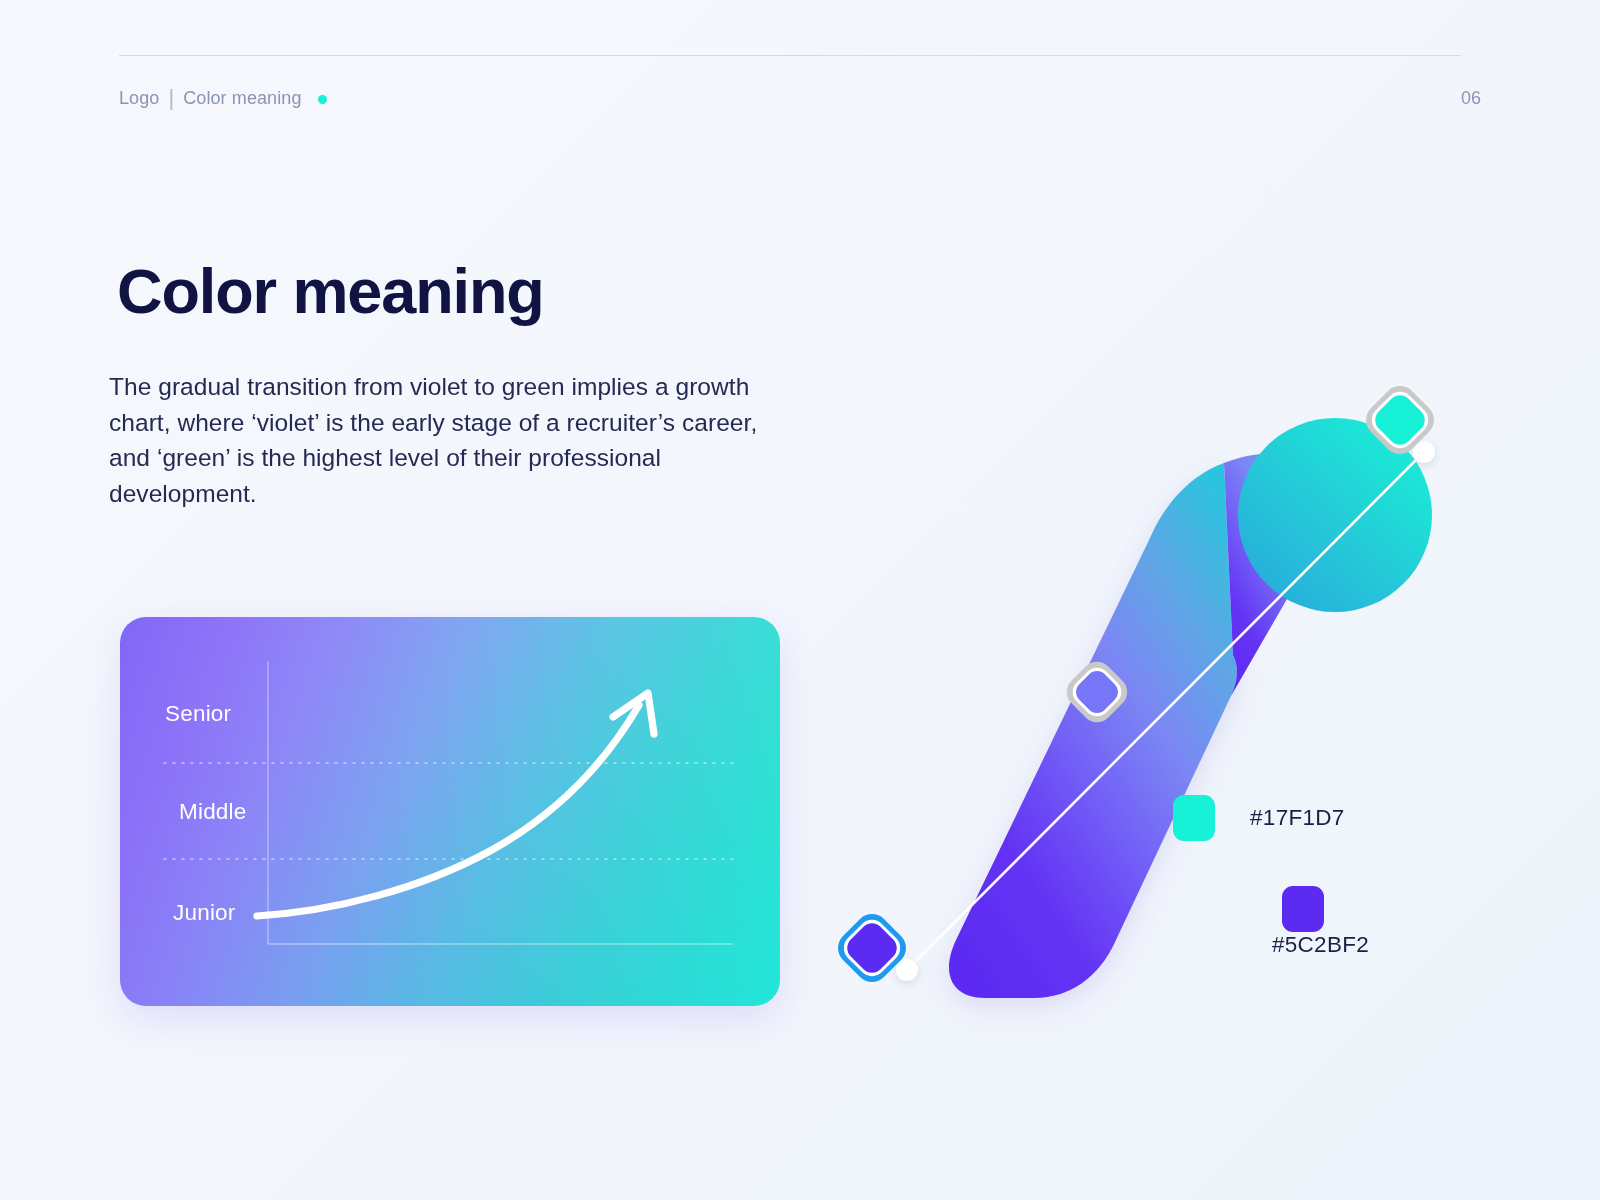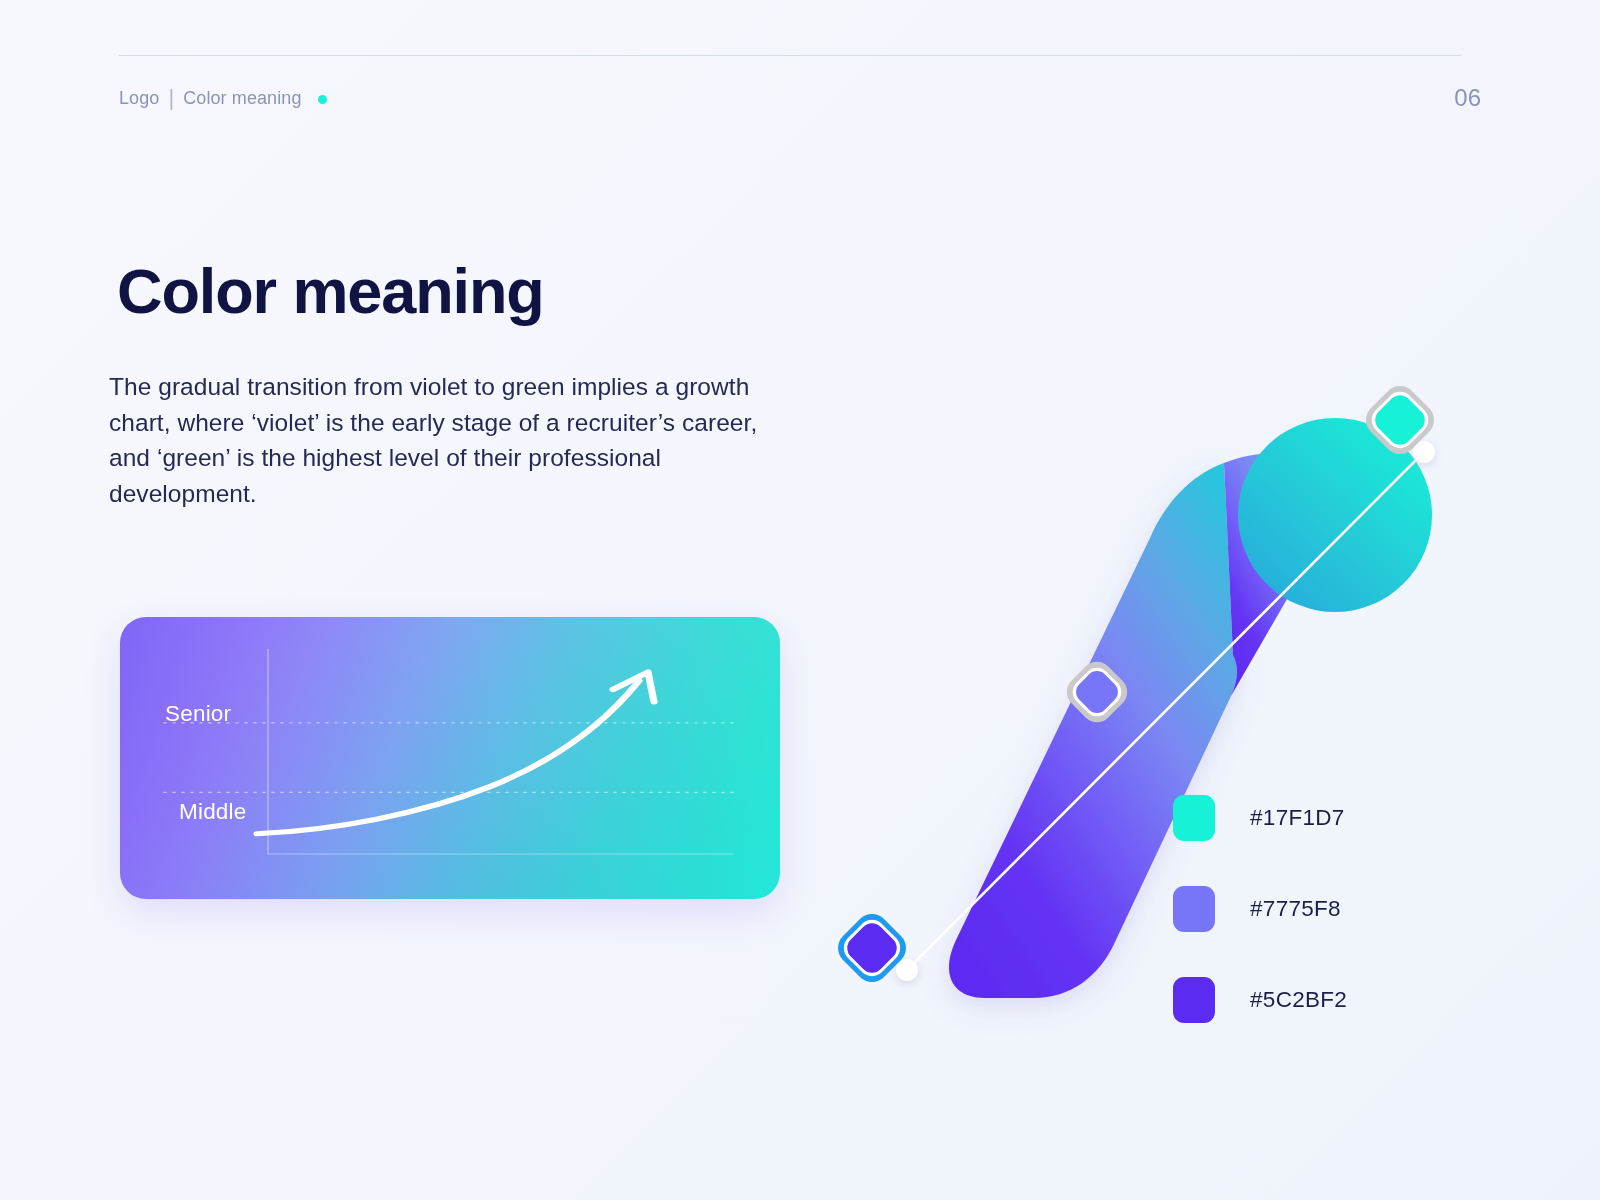--- a/index.html
+++ b/index.html
@@ -57,21 +57,21 @@
     height: 9px;
     border-radius: 50%;
     background: #17f1d7;
     margin-left: 16px;
     margin-top: 3px;
   }
   .page-num {
     position: absolute;
     right: 119px;
     top: 82px;
-    font-size: 24px;
+    font-size: 18px;
     color: #8d93b4;
     line-height: 32px;
   }
 
   
   .title {
     position: absolute;
     left: 117px;
     top: 253px;
     font-size: 63px;
@@ -92,21 +92,21 @@
     margin: 0;
     letter-spacing: .05px;
   }
 
   
   .chart-card {
     position: absolute;
     left: 120px;
     top: 617px;
     width: 660px;
-    height: 282px;
+    height: 389px;
     border-radius: 26px;
     background: linear-gradient(117deg,
         #7c63f6 0%,
         #8a72f8 14%,
         #8b86f7 26%,
         #79a6f0 42%,
         #52c4e2 58%,
         #34d7d6 73%,
         #22e5d2 87%,
         #17f1d7 100%);
@@ -157,21 +157,21 @@
     left: 1173px;
     top: 795px;
     width: 260px;
   }
   .legend-row {
     display: flex;
     align-items: center;
     height: 46px;
     margin-bottom: 45px;
   }
-  .legend-row:last-child { margin-bottom: 0; }
+  .legend-row:last-child { margin-bottom: 0; flex-direction: column; }
   .swatch {
     width: 42px;
     height: 46px;
     border-radius: 11px;
     flex: 0 0 auto;
   }
   .legend-text {
     margin-left: 35px;
     font-size: 22.5px;
     color: #1b1f46;
@@ -285,22 +285,18 @@
       </g>
     </svg>
   </div>
 
   <div class="legend">
     <div class="legend-row">
       <span class="swatch" style="background:#17F1D7;"></span>
       <span class="legend-text">#17F1D7</span>
     </div>
     <div class="legend-row">
-      <span class="swatch" style="background:#7775F8;"></span>
-      <span class="legend-text">#7775F8</span>
-    </div>
-    <div class="legend-row">
       <span class="swatch" style="background:#5C2BF2;"></span>
       <span class="legend-text">#5C2BF2</span>
     </div>
   </div>
 
 </div>
 
 </body></html>

